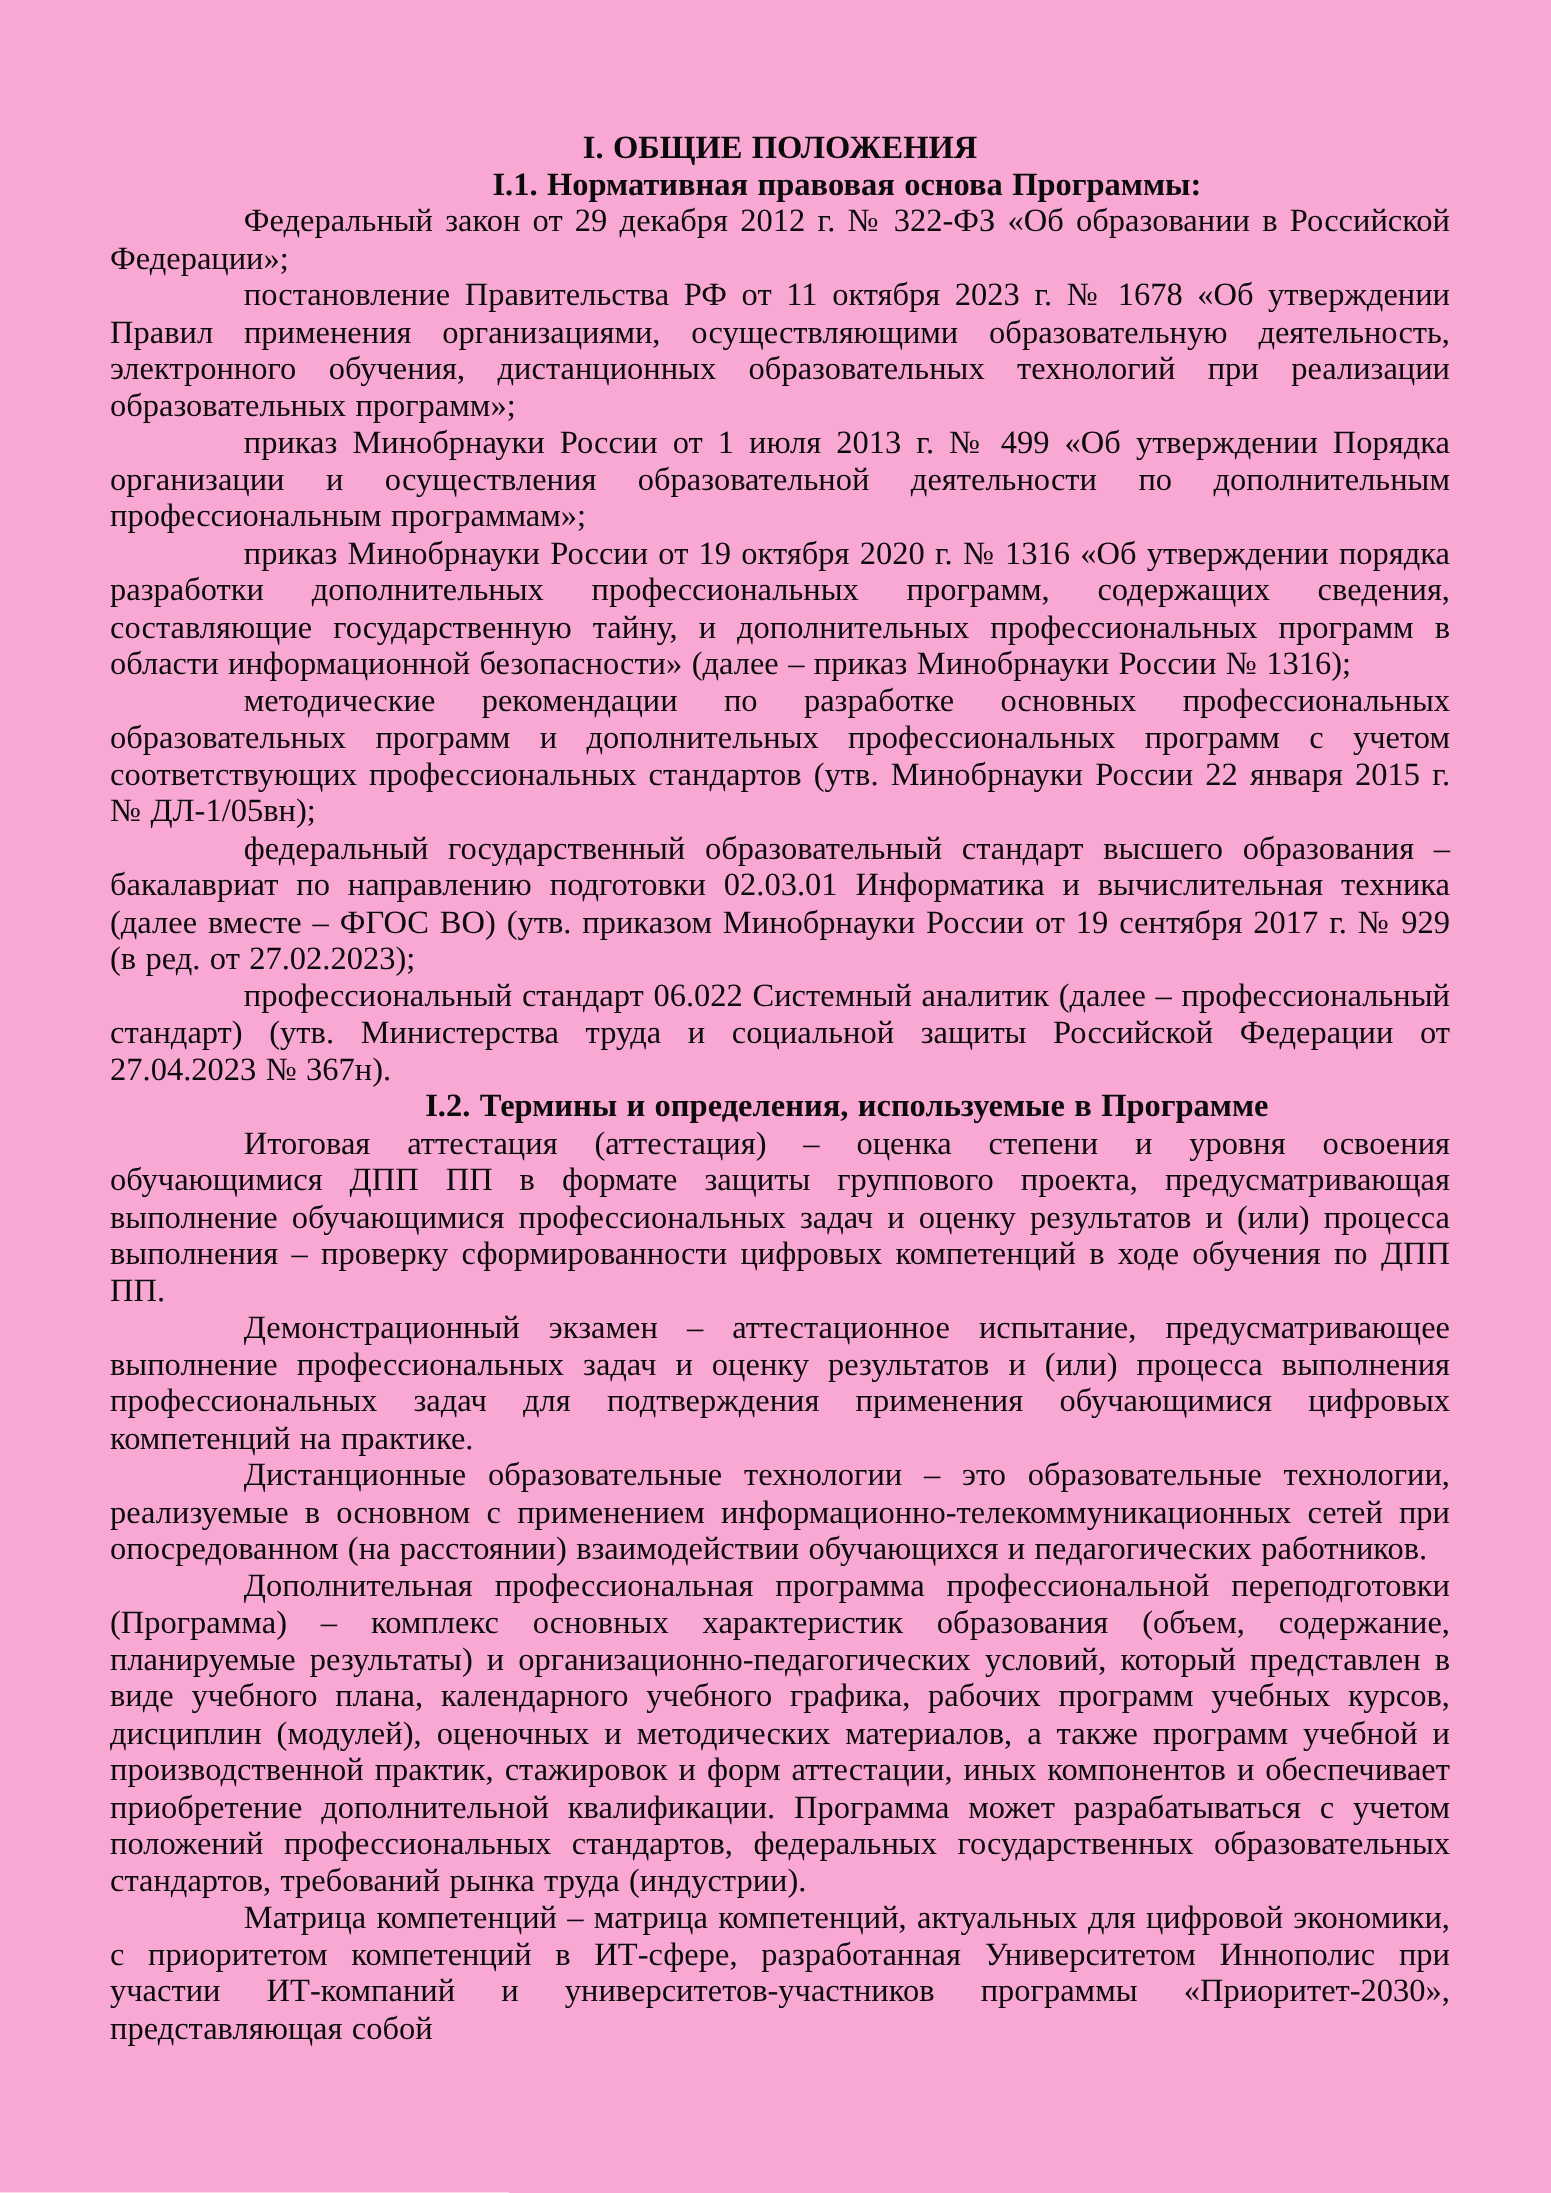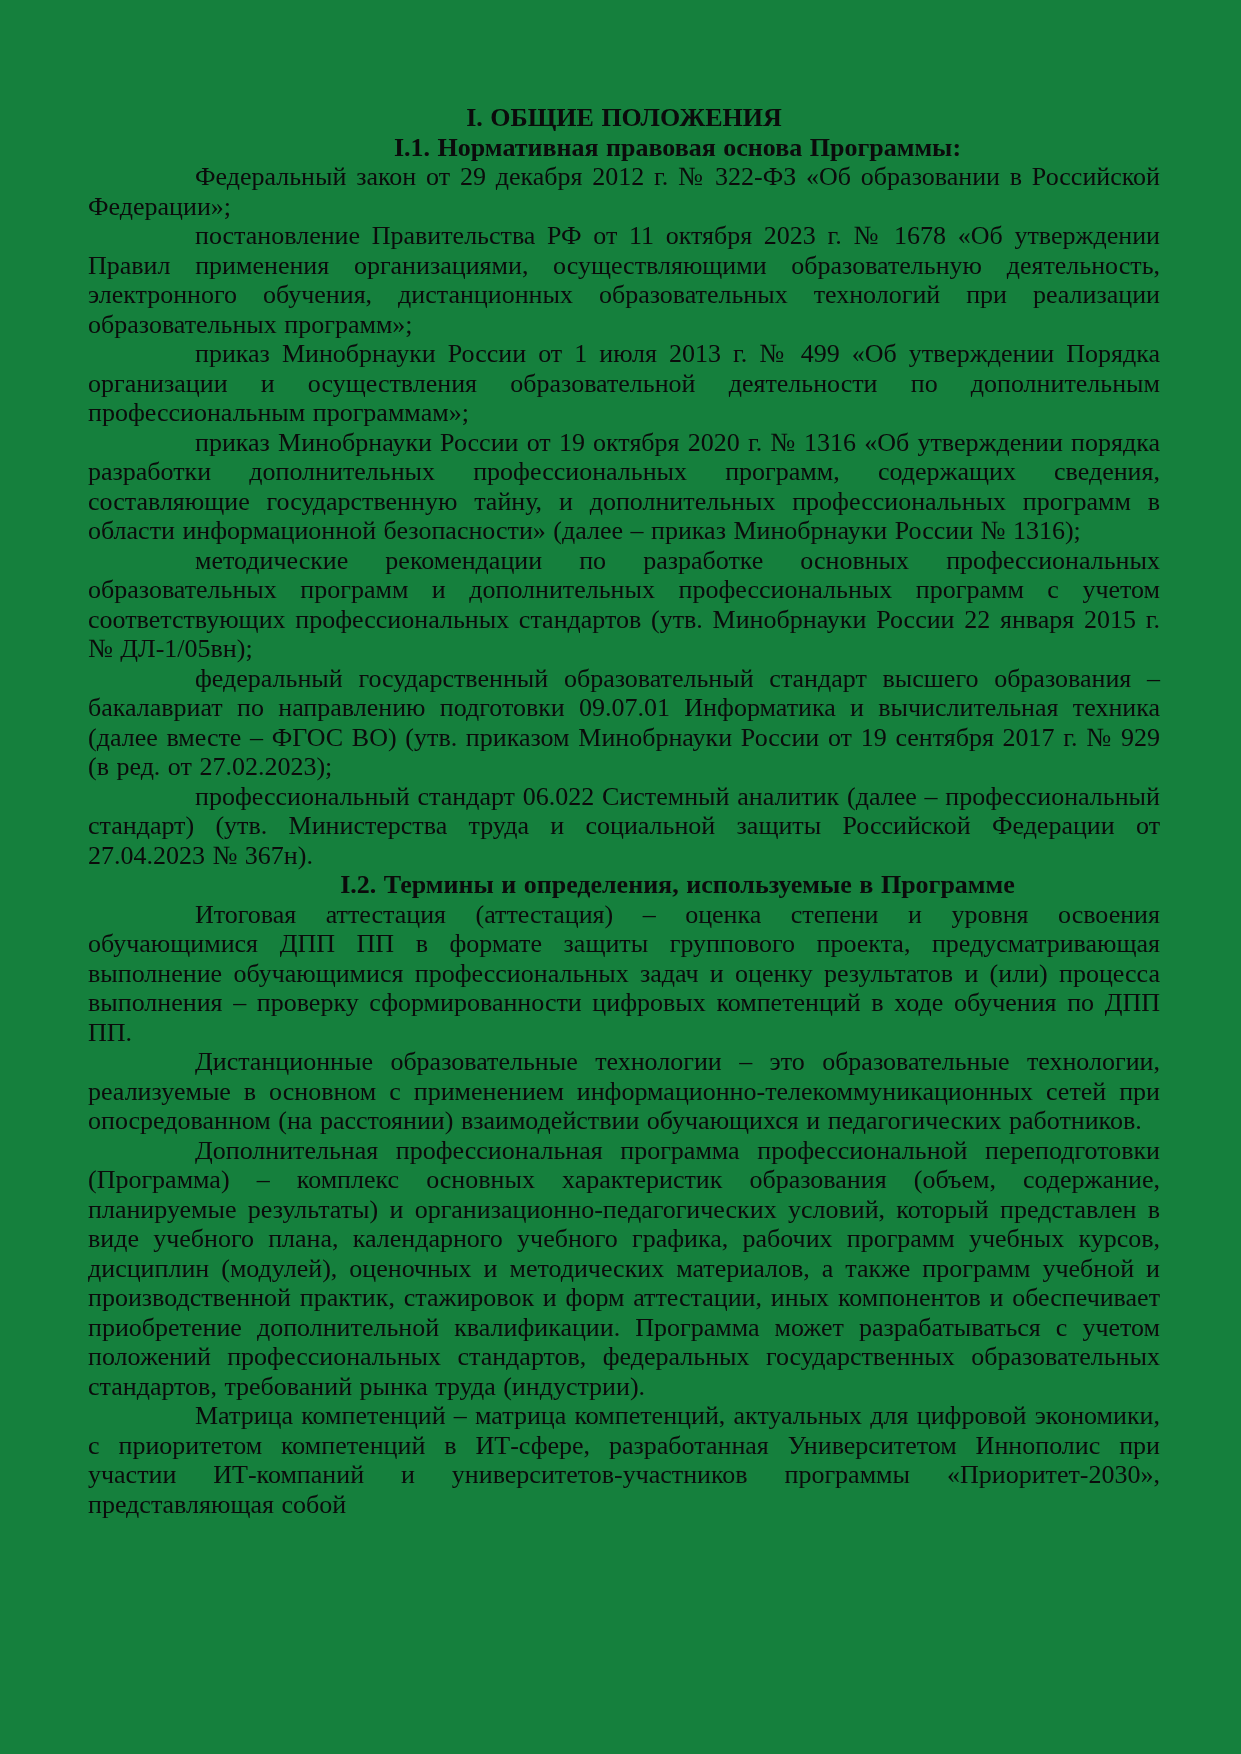--- a/index.html
+++ b/index.html
@@ -5,21 +5,21 @@
 <style>
   html, body {
     margin: 0;
     padding: 0;
     background: #ffffff;
   }
   .page {
     position: relative;
     width: 1241px;
     height: 1754px;
-    background: #15803d;
+    background: #f9a8d4;
     overflow: hidden;
     font-family: "Liberation Serif", "DejaVu Serif", serif;
     color: #0b0b0b;
   }
   .content {
     position: absolute;
     left: 88px;
     top: 103px;
     width: 1072px;
   }
@@ -46,21 +46,22 @@
 
 <div class="page">
   <div class="content">
     <p class="doc-title">I. ОБЩИЕ ПОЛОЖЕНИЯ</p>
     <p class="section-heading">I.1. Нормативная правовая основа Программы:</p>
     <p class="body-paragraph">Федеральный закон от 29 декабря 2012 г. № 322-ФЗ «Об образовании в Российской Федерации»;</p>
     <p class="body-paragraph">постановление Правительства РФ от 11 октября 2023 г. № 1678 «Об утверждении Правил применения организациями, осуществляющими образовательную деятельность, электронного обучения, дистанционных образовательных технологий при реализации образовательных программ»;</p>
     <p class="body-paragraph">приказ Минобрнауки России от 1 июля 2013 г. № 499 «Об утверждении Порядка организации и осуществления образовательной деятельности по дополнительным профессиональным программам»;</p>
     <p class="body-paragraph">приказ Минобрнауки России от 19 октября 2020 г. № 1316 «Об утверждении порядка разработки дополнительных профессиональных программ, содержащих сведения, составляющие государственную тайну, и дополнительных профессиональных программ в области информационной безопасности» (далее – приказ Минобрнауки России № 1316);</p>
     <p class="body-paragraph">методические рекомендации по разработке основных профессиональных образовательных программ и дополнительных профессиональных программ с учетом соответствующих профессиональных стандартов (утв. Минобрнауки России 22 января 2015 г. № ДЛ-1/05вн);</p>
-    <p class="body-paragraph">федеральный государственный образовательный стандарт высшего образования – бакалавриат по направлению подготовки 09.07.01 Информатика и вычислительная техника (далее вместе – ФГОС ВО) (утв. приказом Минобрнауки России от 19 сентября 2017 г. № 929 (в ред. от 27.02.2023);</p>
+    <p class="body-paragraph">федеральный государственный образовательный стандарт высшего образования – бакалавриат по направлению подготовки 02.03.01 Информатика и вычислительная техника (далее вместе – ФГОС ВО) (утв. приказом Минобрнауки России от 19 сентября 2017 г. № 929 (в ред. от 27.02.2023);</p>
     <p class="body-paragraph">профессиональный стандарт 06.022 Системный аналитик (далее – профессиональный стандарт) (утв. Министерства труда и социальной защиты Российской Федерации от 27.04.2023 № 367н).</p>
     <p class="section-heading">I.2. Термины и определения, используемые в Программе</p>
     <p class="body-paragraph">Итоговая аттестация (аттестация) – оценка степени и уровня освоения обучающимися ДПП ПП в формате защиты группового проекта, предусматривающая выполнение обучающимися профессиональных задач и оценку результатов и (или) процесса выполнения – проверку сформированности цифровых компетенций в ходе обучения по ДПП ПП.</p>
+    <p class="body-paragraph">Демонстрационный экзамен – аттестационное испытание, предусматривающее выполнение профессиональных задач и оценку результатов и (или) процесса выполнения профессиональных задач для подтверждения применения обучающимися цифровых компетенций на практике.</p>
     <p class="body-paragraph">Дистанционные образовательные технологии – это образовательные технологии, реализуемые в основном с применением информационно-телекоммуникационных сетей при опосредованном (на расстоянии) взаимодействии обучающихся и педагогических работников.</p>
     <p class="body-paragraph">Дополнительная профессиональная программа профессиональной переподготовки (Программа) – комплекс основных характеристик образования (объем, содержание, планируемые результаты) и организационно-педагогических условий, который представлен в виде учебного плана, календарного учебного графика, рабочих программ учебных курсов, дисциплин (модулей), оценочных и методических материалов, а также программ учебной и производственной практик, стажировок и форм аттестации, иных компонентов и обеспечивает приобретение дополнительной квалификации. Программа может разрабатываться с учетом положений профессиональных стандартов, федеральных государственных образовательных стандартов, требований рынка труда (индустрии).</p>
     <p class="body-paragraph">Матрица компетенций – матрица компетенций, актуальных для цифровой экономики, с приоритетом компетенций в ИТ-сфере, разработанная Университетом Иннополис при участии ИТ-компаний и университетов-участников программы «Приоритет-2030», представляющая собой</p>
   </div>
 </div>
 
 </body></html>

